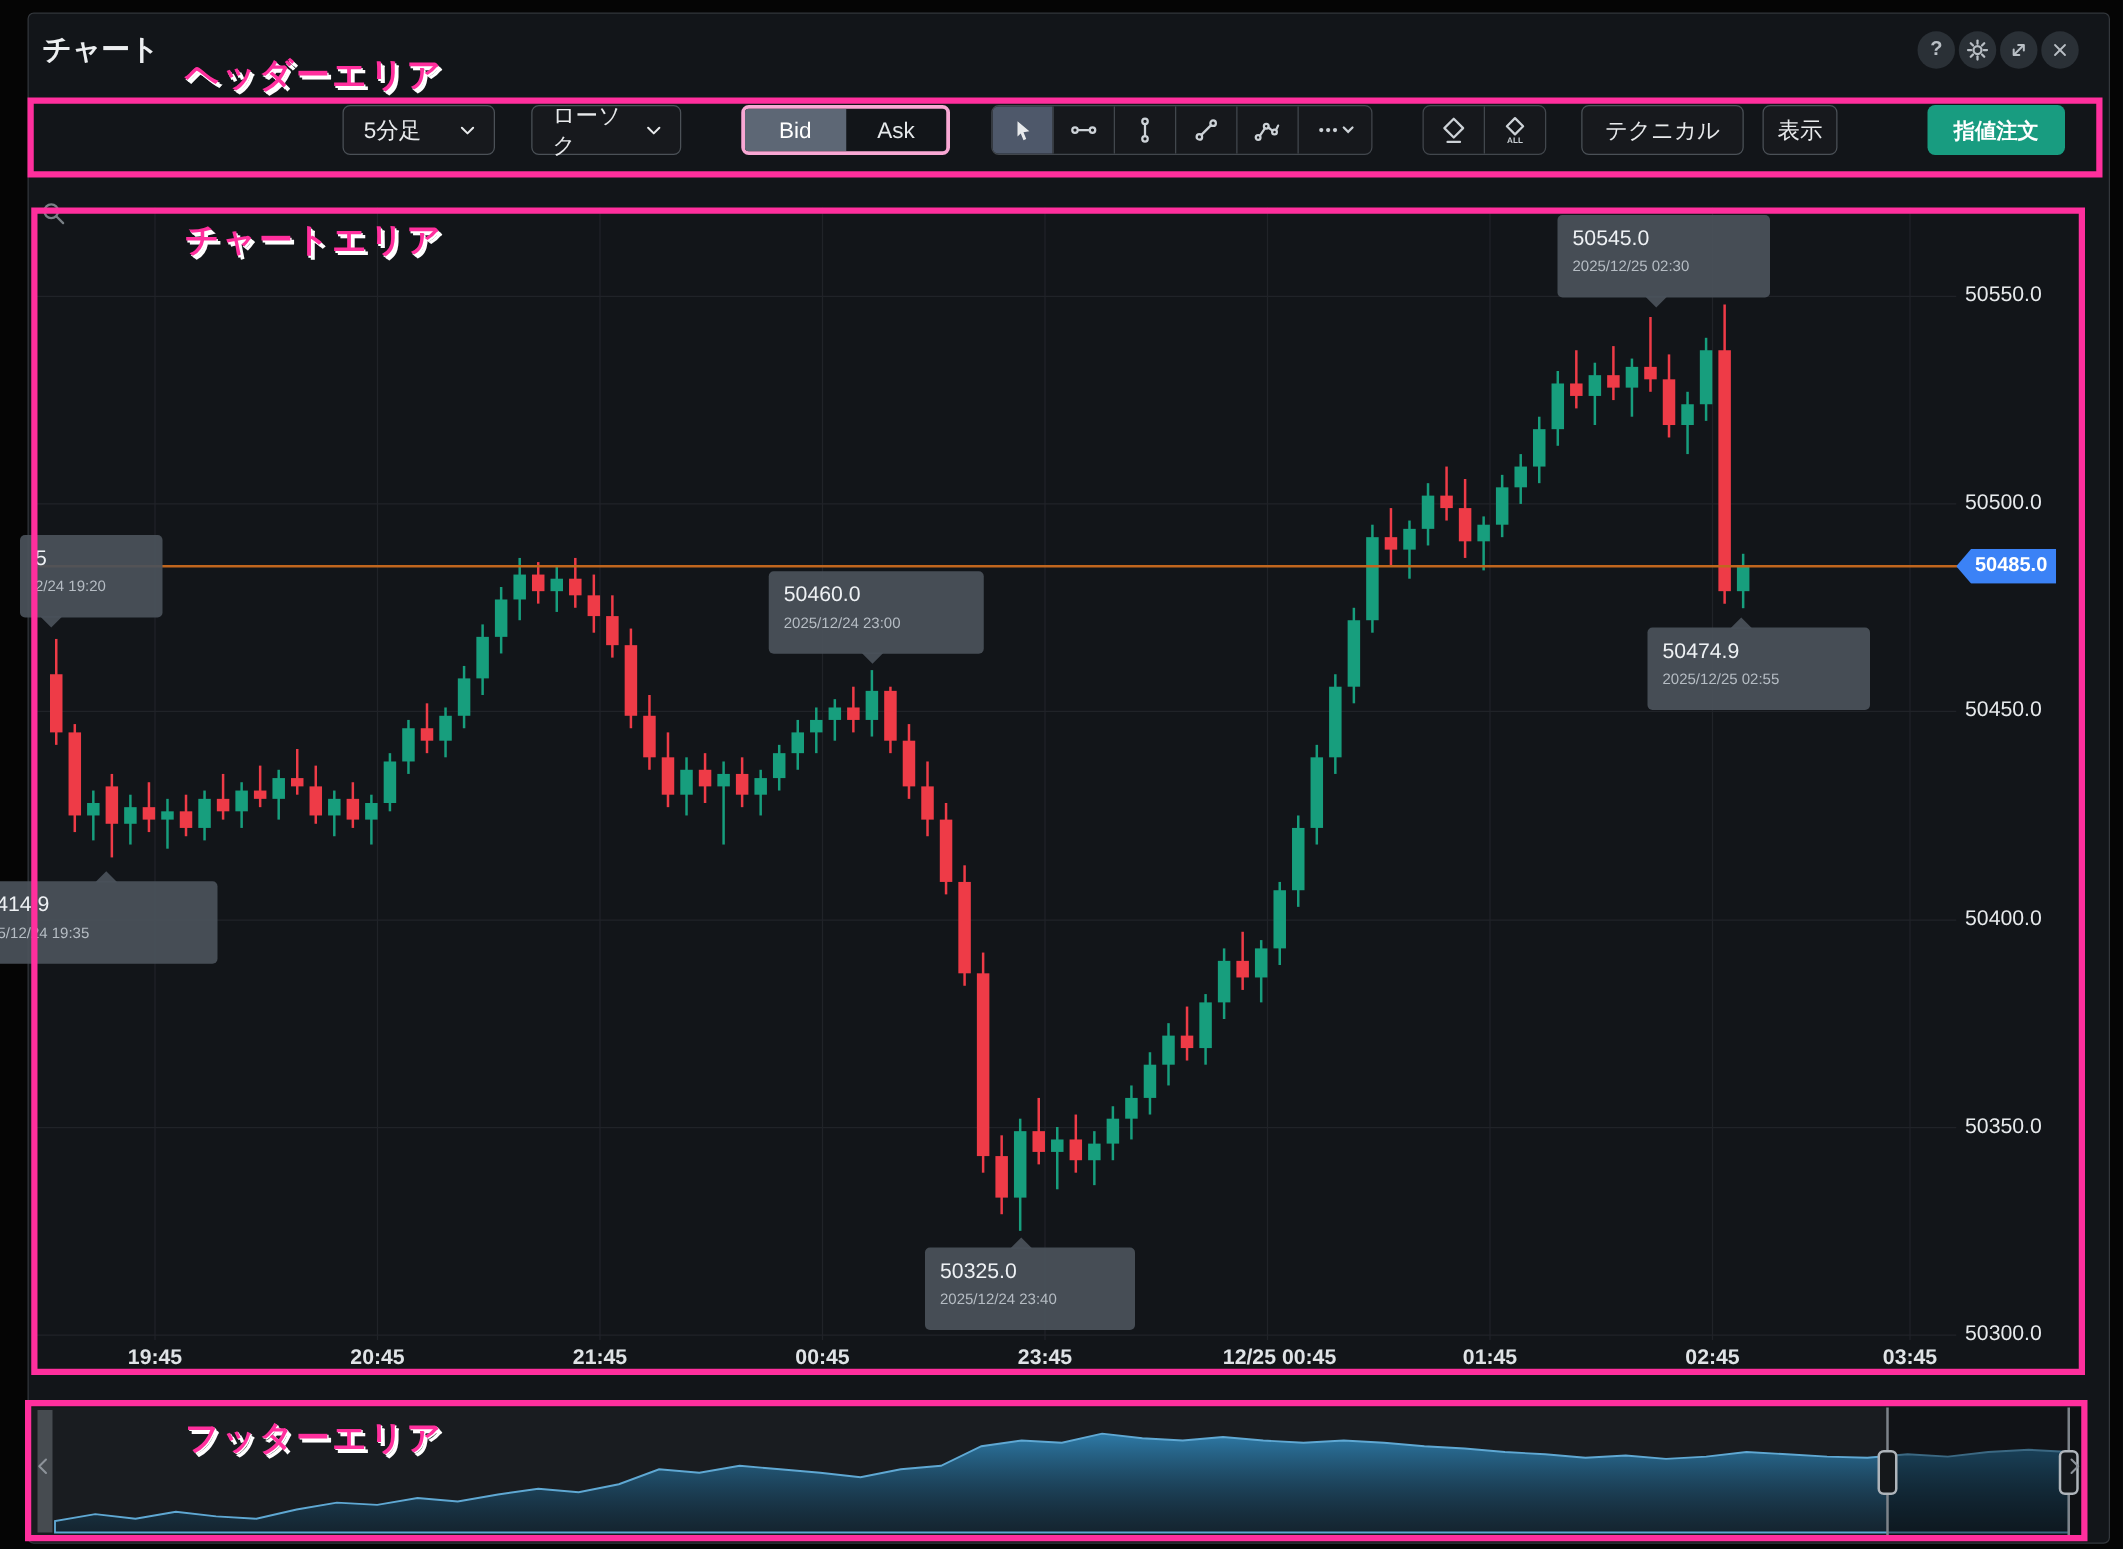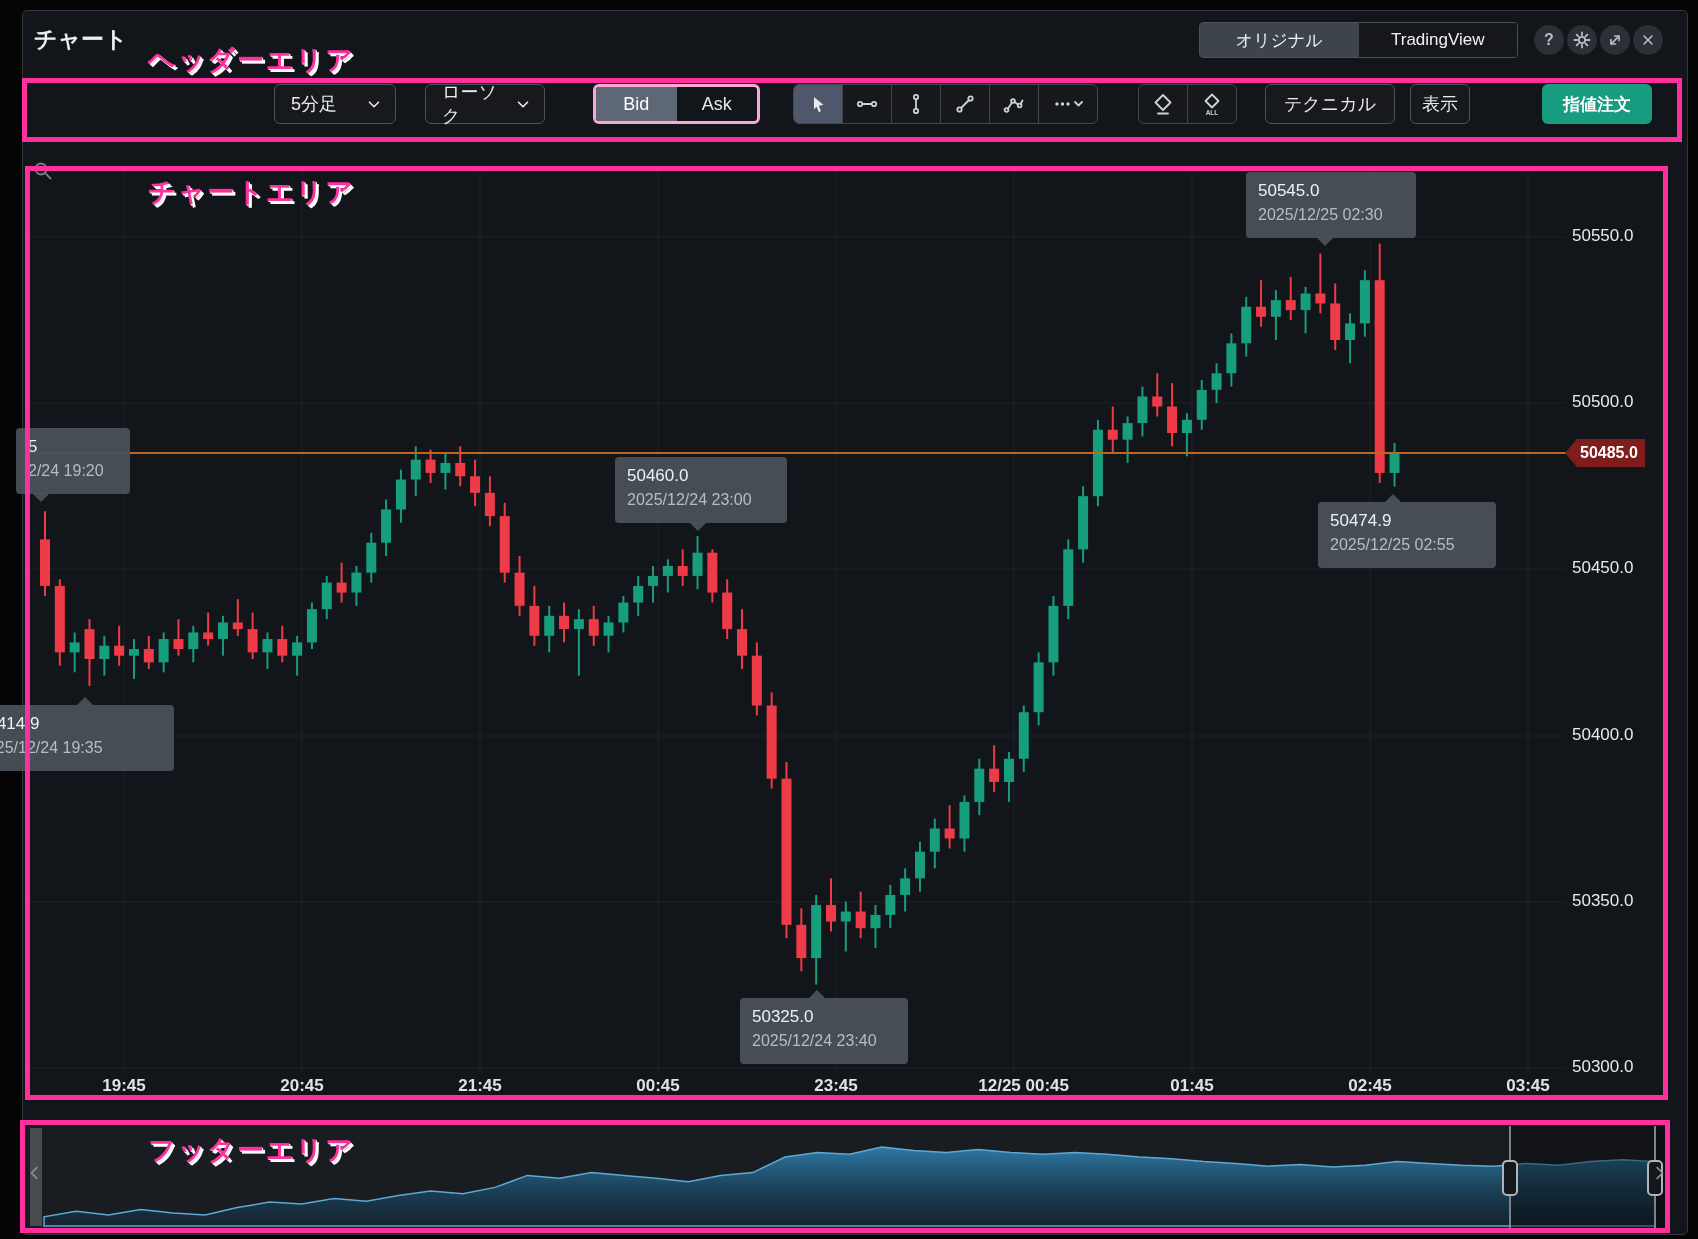--- a/index.html
+++ b/index.html
@@ -24,27 +24,27 @@
   .seg.active{background:#5d6775;color:#fff;}
   .tool-grp{position:absolute;height:40px;display:flex;border:1px solid #42474d;border-radius:6px;overflow:hidden;
     box-sizing:border-box;background:#16181c;z-index:5;}
   .tool{width:48px;display:flex;align-items:center;justify-content:center;border-left:1px solid #42474d;cursor:pointer;color:#cdd2d7;}
   .tool:first-child{border-left:none;}
   .tool.active{background:#4e586a;}
   .tool.wide{width:58px;}
   .green-btn{background:#189c80;border:none;font-weight:bold;color:#fff;font-size:17px;}
   .plabel{position:absolute;left:1572px;font-size:17px;color:#e7eaec;z-index:6;}
   .tlabel{position:absolute;top:1076px;width:110px;text-align:center;font-size:17px;font-weight:600;color:#dfe3e6;z-index:6;}
-  .price-tag{position:absolute;left:1565px;top:439px;width:80px;height:28px;background:#7f1d1d;color:#fff;
+  .price-tag{position:absolute;left:1565px;top:439px;width:80px;height:28px;background:#3b82f6;color:#fff;
     font-size:16px;font-weight:bold;display:flex;align-items:center;padding-left:15px;box-sizing:border-box;z-index:7;
     clip-path:polygon(0 50%,12px 0,100% 0,100% 100%,12px 100%);}
   .tt{position:absolute;background:rgba(74,82,90,0.93);border-radius:4px;color:#eef1f4;z-index:30;
     padding:9px 12px;box-sizing:border-box;height:66px;}
   .tt .p{font-size:17px;display:block;margin-bottom:5px;white-space:nowrap;}
-  .tt .d{font-size:16px;color:#b6bdc4;white-space:nowrap;display:block;}
+  .tt .d{font-size:12px;color:#b6bdc4;white-space:nowrap;display:block;}
   .arr{position:absolute;width:0;height:0;border-left:9px solid transparent;border-right:9px solid transparent;}
   .arr.down{bottom:-8px;border-top:9px solid rgba(74,82,90,0.93);}
   .arr.up{top:-8px;border-bottom:9px solid rgba(74,82,90,0.93);}
   .ann-box{position:absolute;border:5px solid #ff2f9d;box-sizing:border-box;z-index:40;pointer-events:none;}
   .ann-label{position:absolute;font-size:27px;font-weight:bold;color:#ff2f9d;letter-spacing:2px;z-index:41;
     text-shadow:3px 3px 0 #ffffff,1px 1px 0 #ffffff;pointer-events:none;}
   .footer-bg{position:absolute;left:25px;top:1126px;width:1640px;height:102px;background:#191c20;z-index:1;}
   .footer-strip{position:absolute;left:30px;top:1128px;width:12px;height:98px;background:#464b50;z-index:2;}
   .nav-arrow{position:absolute;color:#8d939a;z-index:6;}
   svg{display:block;}
@@ -53,24 +53,20 @@
   .search-wrap{position:absolute;left:32px;top:160px;z-index:6;color:#7a8086;}
 </style>
 </head>
 <body>
 
 <div class="stage">
 
   <div class="window"></div>
 
   <div class="title">チャート</div>
-  <div class="tabbar">
-    <div class="tab active">オリジナル</div>
-    <div class="tab">TradingView</div>
-  </div>
   <div id="titlebar-icons">
       <div class="circ-btn" style="left: 1534px;">
         <span class="icon">
           <span class="glyph">?</span>
         </span>
       </div>
       <div class="circ-btn" style="left: 1567px;">
         <span class="icon">
           <svg width="20" height="20" viewBox="0 0 20 20" fill="none" stroke="currentColor" stroke-width="1.8" stroke-linecap="round" stroke-linejoin="round">
             <circle cx="10" cy="10" r="3.2"></circle>

